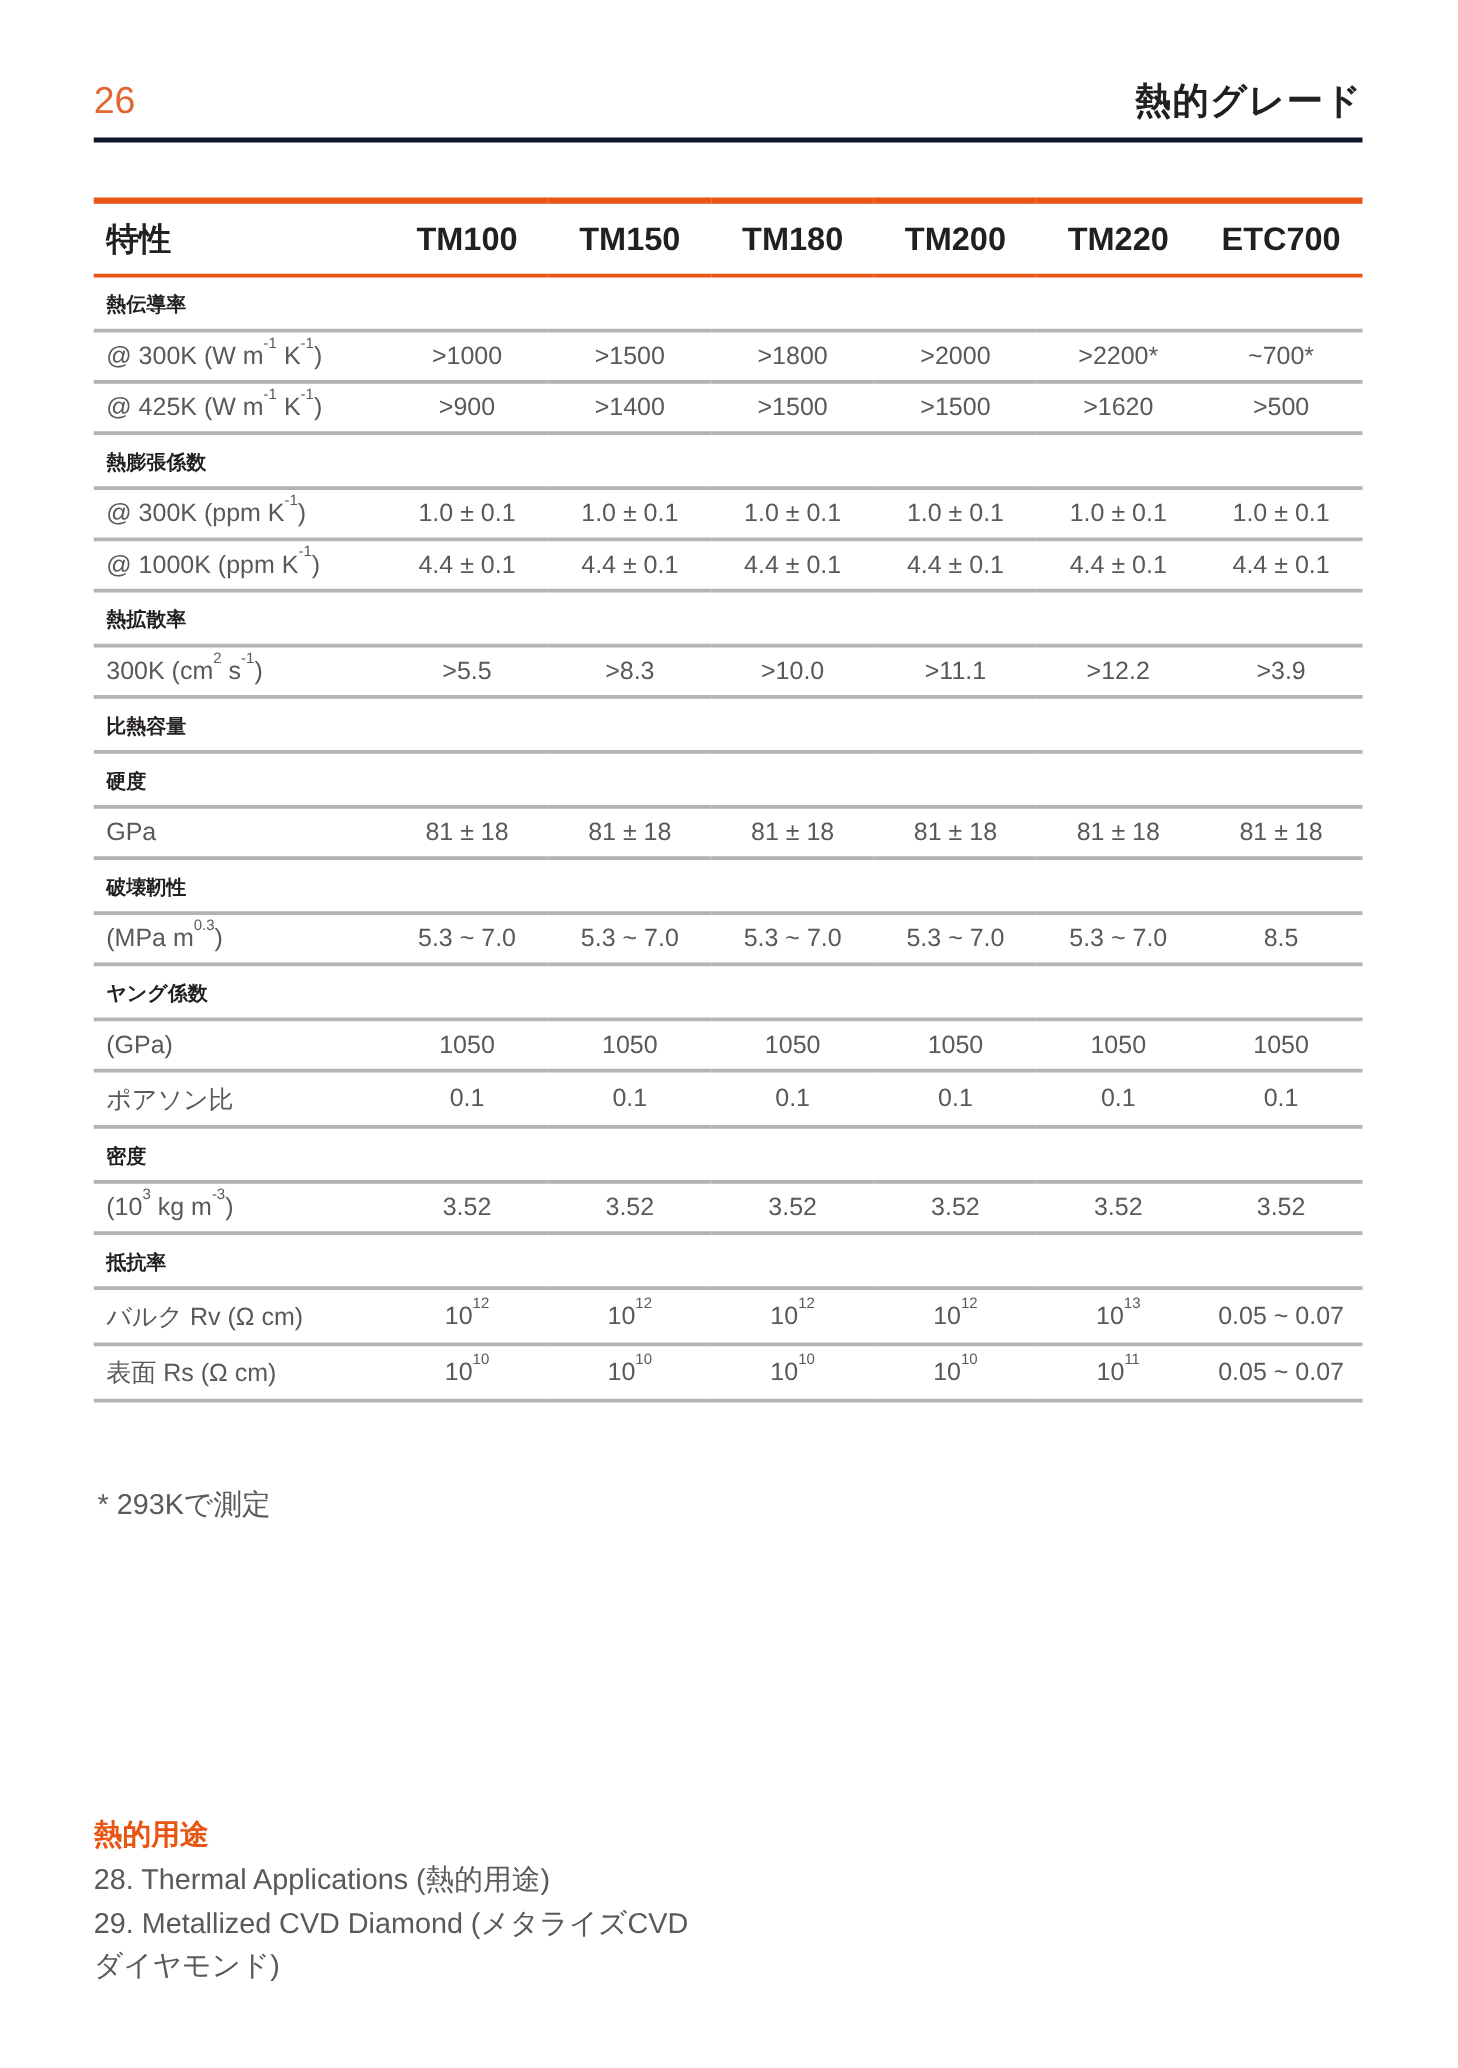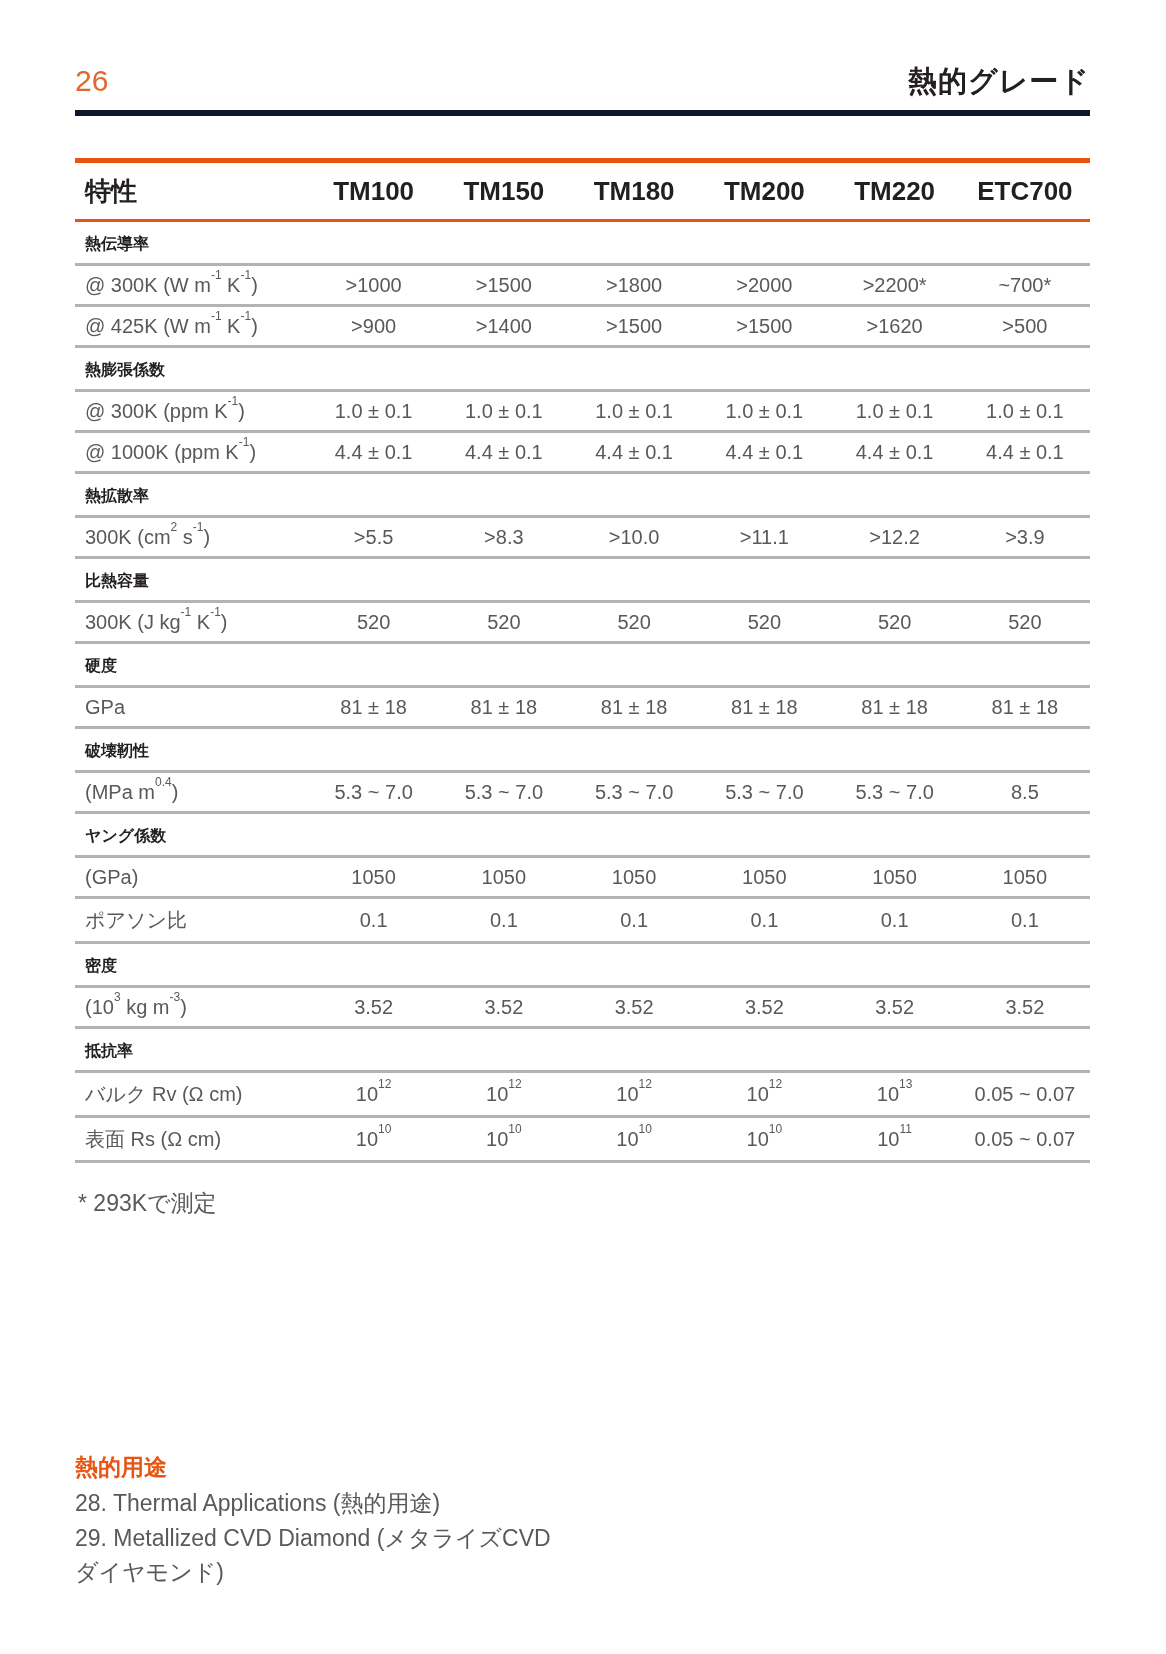--- a/index.html
+++ b/index.html
@@ -15,21 +15,21 @@
     width:1166px;height:1654px;
     background:#ffffff;
     font-family:"Liberation Sans","DejaVu Sans",sans-serif;
     overflow:hidden;
   }
   
   .page-header{
     position:absolute;left:75px;right:76px;top:66px;
     display:flex;justify-content:space-between;align-items:flex-end;
     padding-bottom:14px;
-    border-bottom:6px solid #0f172a;
+    border-bottom:4px solid #0f172a;
   }
   .page-number{
     font-size:30px;color:#e2662f;font-weight:400;line-height:1;
   }
   .page-title{
     font-size:29px;color:var(--text-dark);font-weight:700;line-height:1;
     letter-spacing:1px;
   }
   
   .table-wrap{
@@ -175,46 +175,37 @@
             <td class="cell-value">&gt;5.5</td>
             <td class="cell-value">&gt;8.3</td>
             <td class="cell-value">&gt;10.0</td>
             <td class="cell-value">&gt;11.1</td>
             <td class="cell-value">&gt;12.2</td>
             <td class="cell-value">&gt;3.9</td>
           </tr>
           <tr class="section-row">
             <td colspan="7">比熱容量</td>
           </tr>
-          <tr class="data-row">
-            <th class="row-label">300K (J kg<sup>-1</sup> K<sup>-1</sup>)</th>
-            <td class="cell-value">520</td>
-            <td class="cell-value">520</td>
-            <td class="cell-value">520</td>
-            <td class="cell-value">520</td>
-            <td class="cell-value">520</td>
-            <td class="cell-value">520</td>
-          </tr>
           <tr class="section-row">
             <td colspan="7">硬度</td>
           </tr>
           <tr class="data-row">
             <th class="row-label">GPa</th>
             <td class="cell-value">81 ± 18</td>
             <td class="cell-value">81 ± 18</td>
             <td class="cell-value">81 ± 18</td>
             <td class="cell-value">81 ± 18</td>
             <td class="cell-value">81 ± 18</td>
             <td class="cell-value">81 ± 18</td>
           </tr>
           <tr class="section-row">
             <td colspan="7">破壊靭性</td>
           </tr>
           <tr class="data-row">
-            <th class="row-label">(MPa m<sup>0.4</sup>)</th>
+            <th class="row-label">(MPa m<sup>0.3</sup>)</th>
             <td class="cell-value">5.3 ~ 7.0</td>
             <td class="cell-value">5.3 ~ 7.0</td>
             <td class="cell-value">5.3 ~ 7.0</td>
             <td class="cell-value">5.3 ~ 7.0</td>
             <td class="cell-value">5.3 ~ 7.0</td>
             <td class="cell-value">8.5</td>
           </tr>
           <tr class="section-row">
             <td colspan="7">ヤング係数</td>
           </tr>

